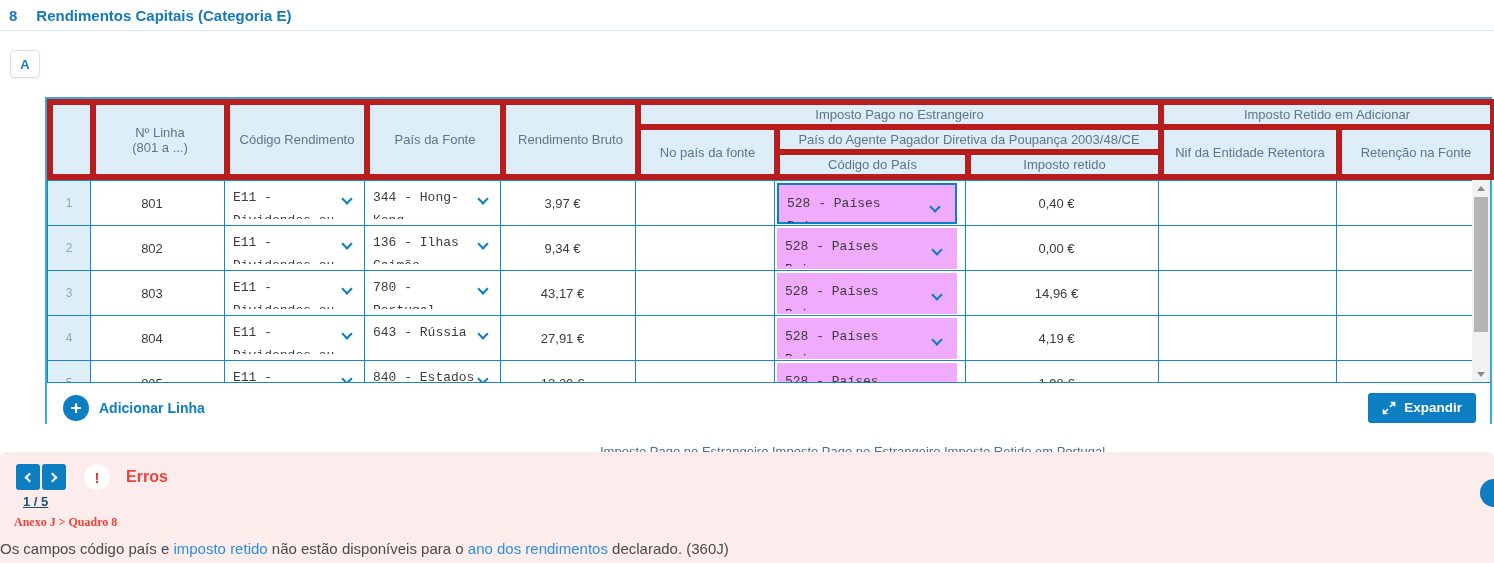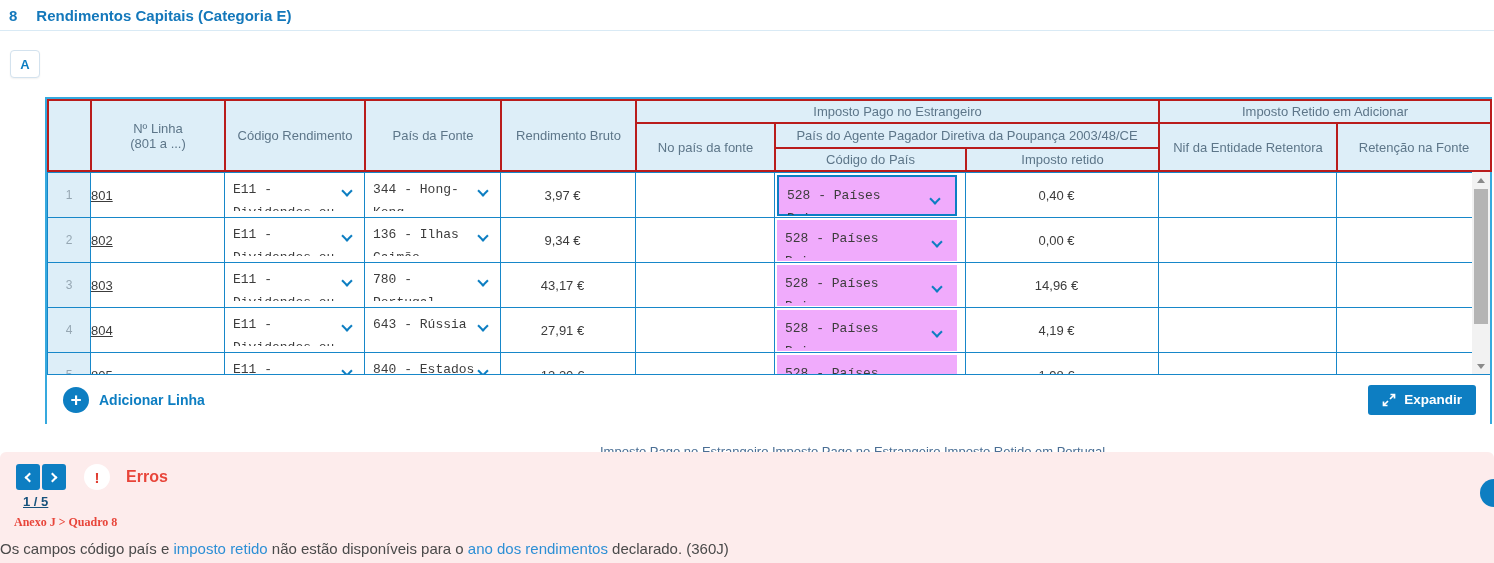--- a/index.html
+++ b/index.html
@@ -18,32 +18,32 @@
     border:1px solid #d3e2ee; border-radius:4px; background:#fff; color:#0d7ec2;
     font-weight:bold; font-size:13px; display:flex; align-items:center; justify-content:center;
     box-shadow:0 1px 2px rgba(0,0,0,.06); cursor:pointer; }
 
   
   .card { position:absolute; top:97px; left:45px; width:1447px; height:327px;
     border:2px solid #36a9de; background:#fff; }
 
   table { border-collapse:collapse; table-layout:fixed; }
   .hdr { width:1443px; }
-  .hdr th { background:#ddeef8; border:2px solid #b91c1c; color:#5d7689;
+  .hdr th { background:#ddeef8; border:6px solid #b91c1c; color:#5d7689;
     font-weight:normal; font-size:13px; text-align:center; vertical-align:middle; padding:2px 4px; }
   .hdr tr.r1 { height:23px; } .hdr tr.r2 { height:25px; } .hdr tr.r3 { height:23px; }
   .hdr th.tall { height:71px; }
 
   .bodyview { position:relative; width:1443px; height:203px; overflow:hidden;
     border-bottom:1px solid #1787c9; }
   .btab { width:1425px; }
   .btab td { border:1px solid #1787c9; height:45px; font-size:13px; color:#3c3c3c;
     vertical-align:middle; background:#fff; overflow:hidden; }
   .btab td.idx { background:#ddeef8; color:#96a7b3; text-align:center; font-size:12px; }
-  .btab td.num { text-align:left; padding-right:11px;text-decoration:underline; }
+  .btab td.num { text-align:center; padding-right:11px; }
   .btab td.amt { text-align:center; padding-right:11px; }
   .btab td.ddcell { vertical-align:top; position:relative; }
 
   .dd { position:relative; width:100%; height:100%; cursor:pointer; }
   .dd-text { padding:5px 24px 0 8px; line-height:23px; max-height:38px; overflow:hidden;font-family:Liberation Mono, monospace; }
   .chev { position:absolute; right:13px; top:14px; width:8px; height:8px;
     border-right:2.5px solid #0d7ec2; border-bottom:2.5px solid #0d7ec2; transform:rotate(45deg); }
 
   .pinkbox { position:absolute; top:2px; left:2px; width:calc(100% - 10px); height:41px;
     background:#f0abfc; cursor:pointer; }

